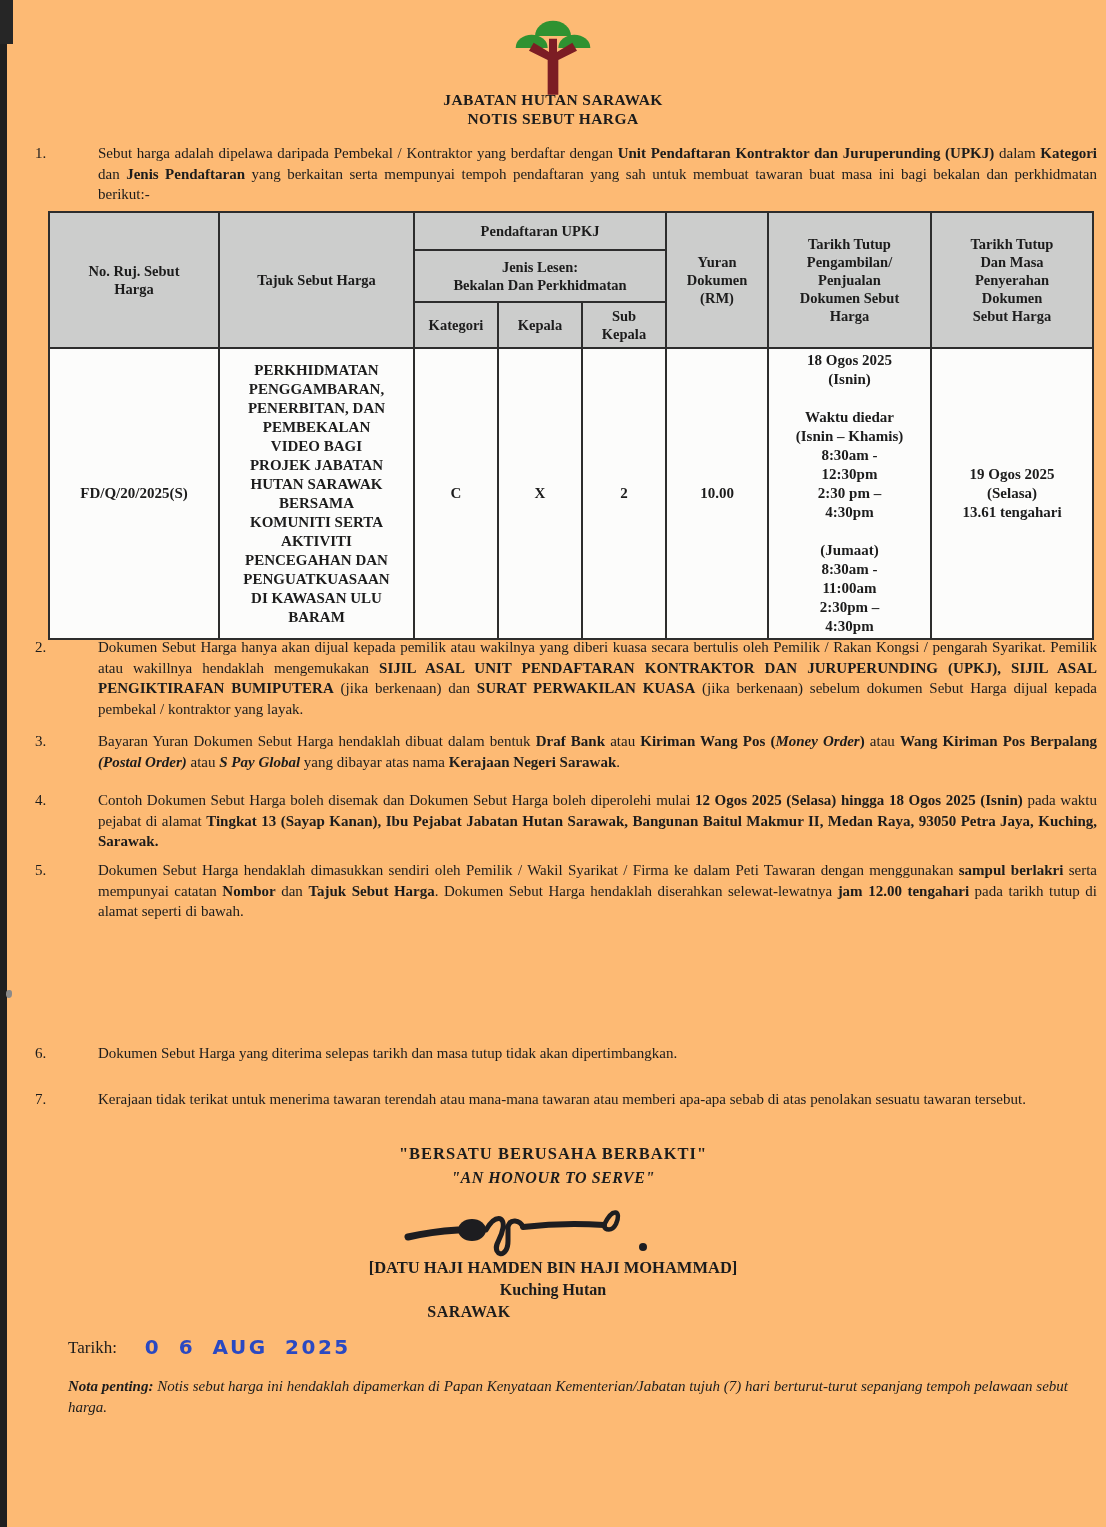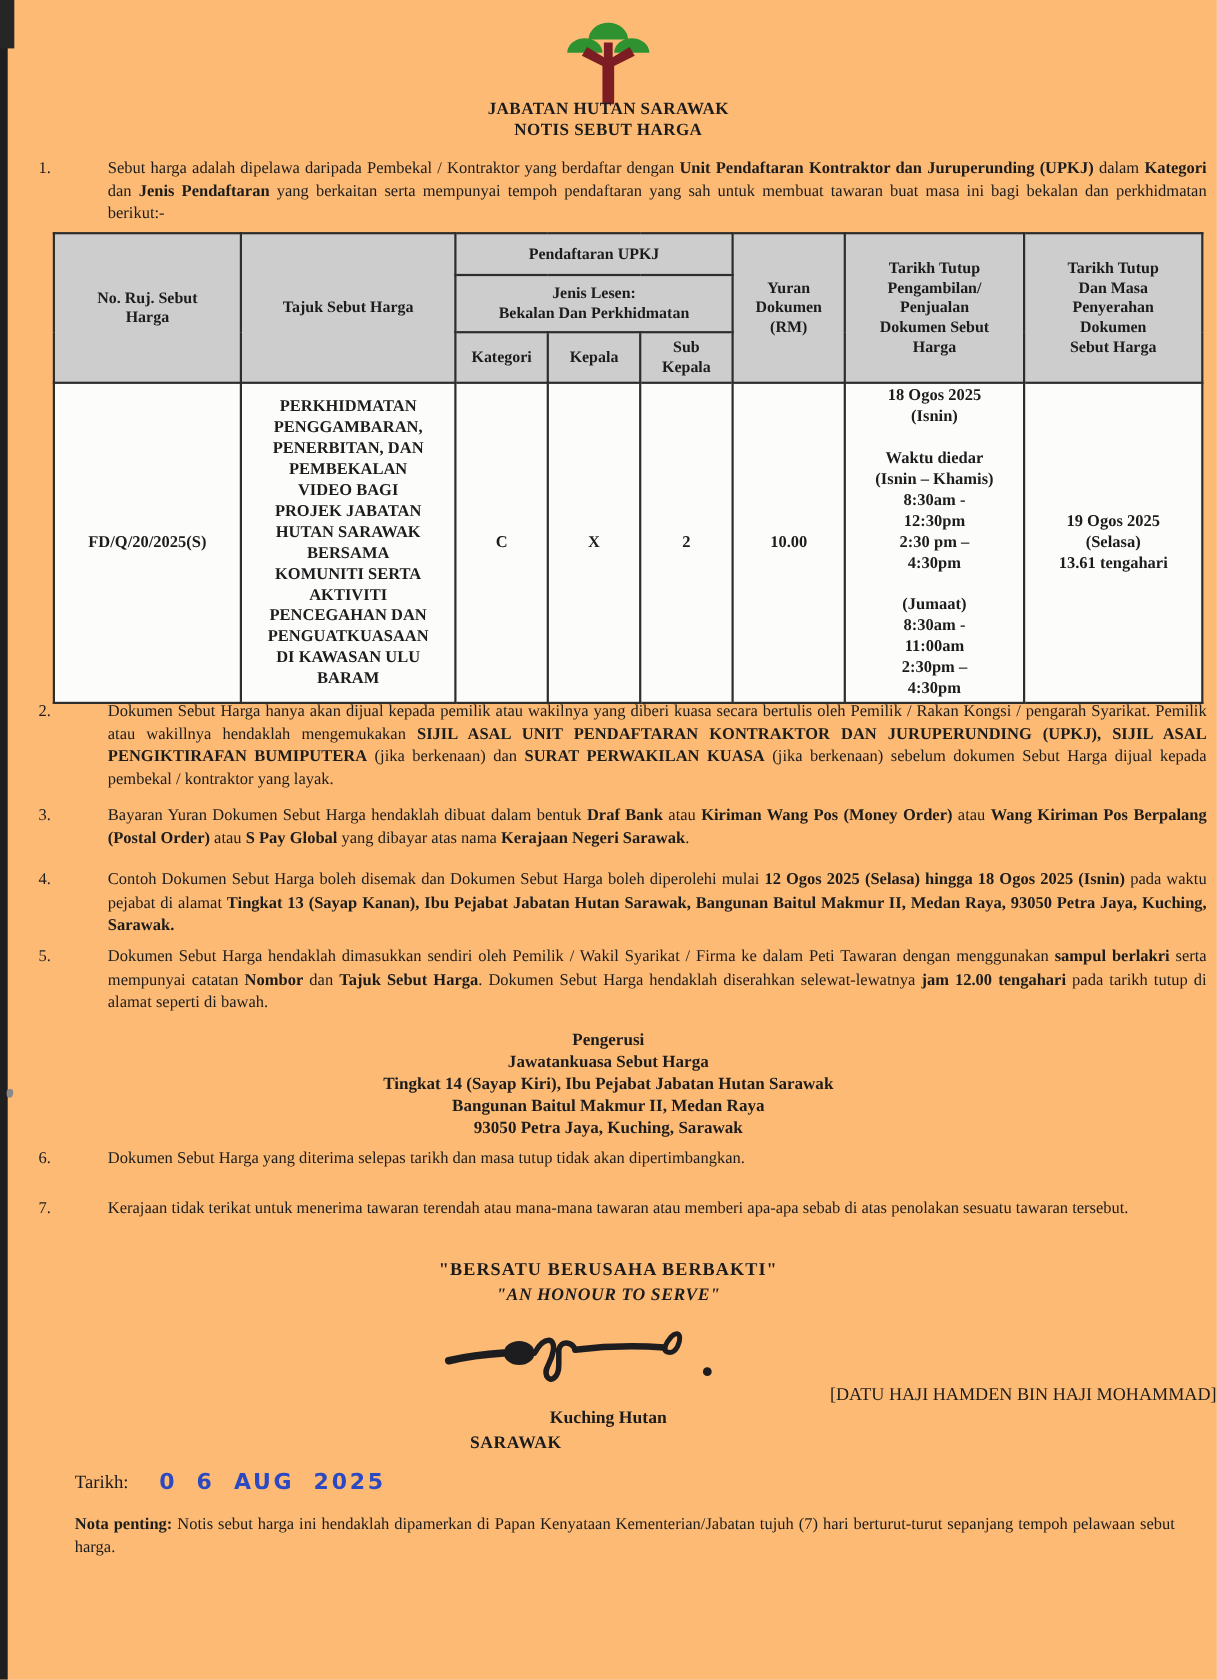--- a/index.html
+++ b/index.html
@@ -14,21 +14,21 @@
 
   .logo-wrap { position:absolute; left:513px; top:12px; width:80px; height:84px; }
 
   .org-header { position:absolute; left:0; top:90px; width:1106px; text-align:center;
     font-weight:bold; font-size:15.5px; line-height:19px; letter-spacing:.4px; }
 
   .para { position:absolute; left:35px; width:1062px; display:flex; font-size:15px; line-height:20.5px; }
   .pnum { width:33px; flex:0 0 33px; }
   .ptext { flex:1; text-align:justify;margin-left:30px; }
   .b { font-weight:bold; }
-  .i { }
+  .i { font-style:italic; }
 
   table.tender { position:absolute; left:48px; top:211px; width:1044px;
     border-collapse:collapse; table-layout:fixed; }
   table.tender th, table.tender td {
     border:2px solid #2d2d2d; text-align:center; vertical-align:middle;
     white-space:pre-line; font-weight:bold; padding:2px 4px; }
   table.tender th { background:#cccdcc; font-size:14.5px; line-height:18px; }
   table.tender td { background:#fcfcfb; font-size:15px; line-height:19px; }
   .r1 { height:38px; } .r2 { height:52px; } .r3 { height:46px; } .rbody { height:290px; }
   td.dates { font-size:14.5px; line-height:18px; }
@@ -37,22 +37,22 @@
   .address { position:absolute; left:0; top:936px; width:1106px; text-align:center;
     font-weight:bold; font-size:15.5px; line-height:20px; }
 
   .motto1 { position:absolute; left:0; top:1144px; width:1106px; text-align:center;
     font-weight:bold; font-size:16.5px; letter-spacing:1px; }
   .motto2 { position:absolute; left:0; top:1169px; width:1106px; text-align:center;
     font-weight:bold; font-style:italic; font-size:16px; letter-spacing:.5px; }
 
   .sig-wrap { position:absolute; left:400px; top:1200px; width:300px; height:60px; }
 
-  .sig-name { position:absolute; left:0; top:1258px; width:1106px; text-align:right;
-    font-weight:normal; font-size:16.5px; }
+  .sig-name { position:absolute; left:0; top:1258px; width:1106px; text-align:center;
+    font-weight:bold; font-size:16.5px; }
   .sig-title { position:absolute; left:0; top:1281px; width:1106px; text-align:center;
     font-weight:bold; font-size:16px; }
   .sig-org { position:absolute; left:0; top:1303px; width:938px; text-align:center;
     font-weight:bold; font-size:16px; letter-spacing:.5px; }
 
   .tarikh-row { position:absolute; left:68px; top:1334px; font-size:17px; }
   .stamp { display:inline-block; margin-left:28px; position:relative; top:1px;
     font-family:"DejaVu Sans", sans-serif; font-weight:bold; font-size:20px;
     color:#2a49c2; letter-spacing:2.5px; word-spacing:8px; }
 
@@ -184,25 +184,20 @@
   </div>
   <div class="para" style="top:790px">
     <span class="pnum">4.</span>
     <span class="ptext"><span>Contoh Dokumen Sebut Harga boleh disemak dan Dokumen Sebut Harga boleh diperolehi mulai </span><span class="b">12 Ogos 2025 (Selasa) hingga 18 Ogos 2025 (Isnin)</span><span> pada waktu pejabat di alamat </span><span class="b">Tingkat 13 (Sayap Kanan), Ibu Pejabat Jabatan Hutan Sarawak,</span><span> </span><span class="b">Bangunan Baitul Makmur II, Medan Raya, 93050 Petra Jaya, Kuching, Sarawak.</span></span>
   </div>
   <div class="para" style="top:860px">
     <span class="pnum">5.</span>
     <span class="ptext"><span>Dokumen Sebut Harga hendaklah dimasukkan sendiri oleh Pemilik / Wakil Syarikat / Firma ke dalam Peti Tawaran dengan menggunakan </span><span class="b">sampul berlakri</span><span> serta mempunyai catatan </span><span class="b">Nombor</span><span> dan </span><span class="b">Tajuk Sebut Harga</span><span>. Dokumen Sebut Harga hendaklah diserahkan selewat-lewatnya </span><span class="b">jam 12.00 tengahari</span><span> pada tarikh tutup di alamat seperti di bawah.</span></span>
   </div>
 
-  <div class="address" style="white-space:pre-line">Pengerusi
-Jawatankuasa Sebut Harga
-Tingkat 14 (Sayap Kiri), Ibu Pejabat Jabatan Hutan Sarawak
-Bangunan Baitul Makmur II, Medan Raya
-93050 Petra Jaya, Kuching, Sarawak</div>
 
   <div class="para" style="top:1043px">
     <span class="pnum">6.</span>
     <span class="ptext"><span>Dokumen Sebut Harga yang diterima selepas tarikh dan masa tutup tidak akan dipertimbangkan.</span></span>
   </div>
   <div class="para" style="top:1089px">
     <span class="pnum">7.</span>
     <span class="ptext"><span>Kerajaan tidak terikat untuk menerima tawaran terendah atau mana-mana tawaran atau memberi apa-apa sebab di atas penolakan sesuatu tawaran tersebut.</span></span>
   </div>
 

